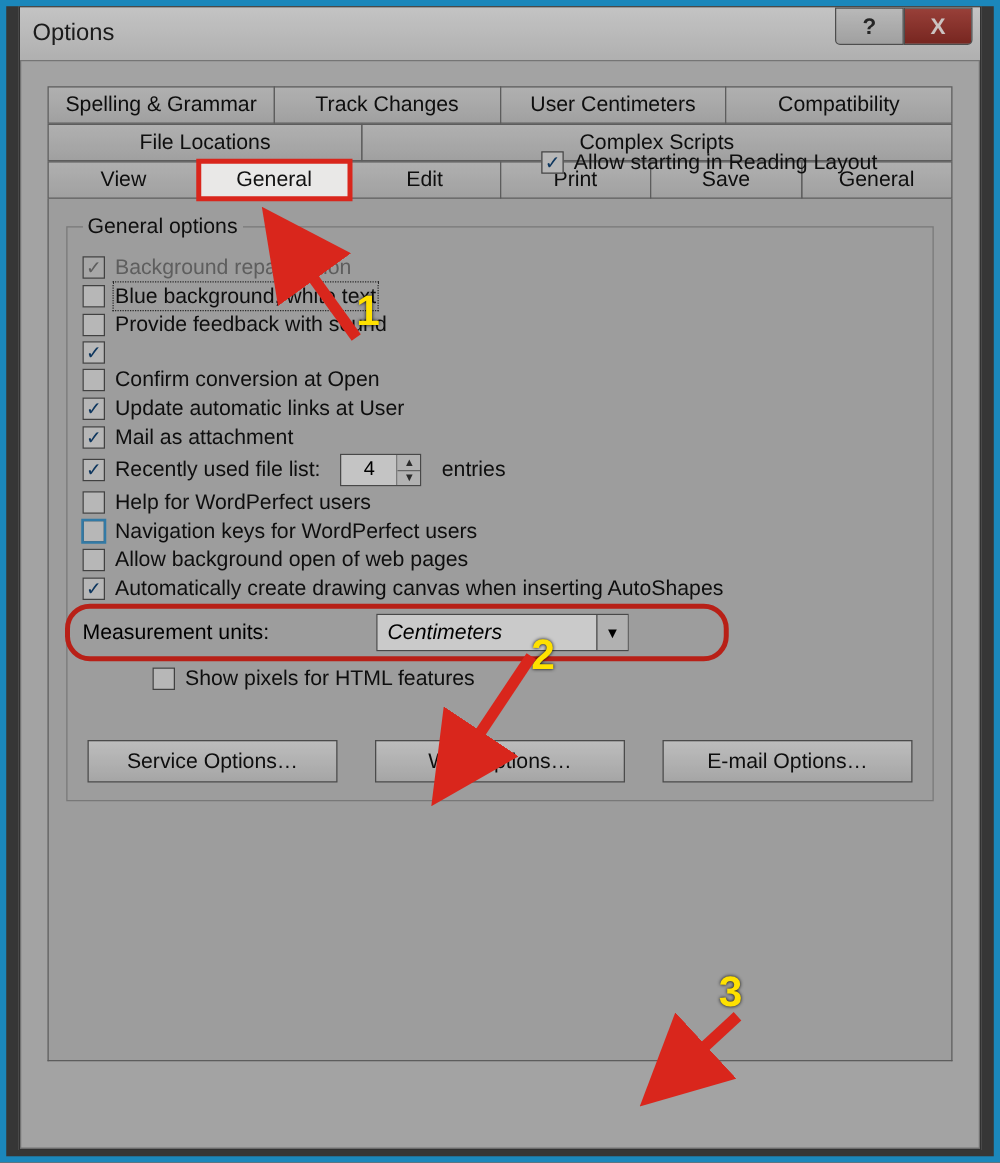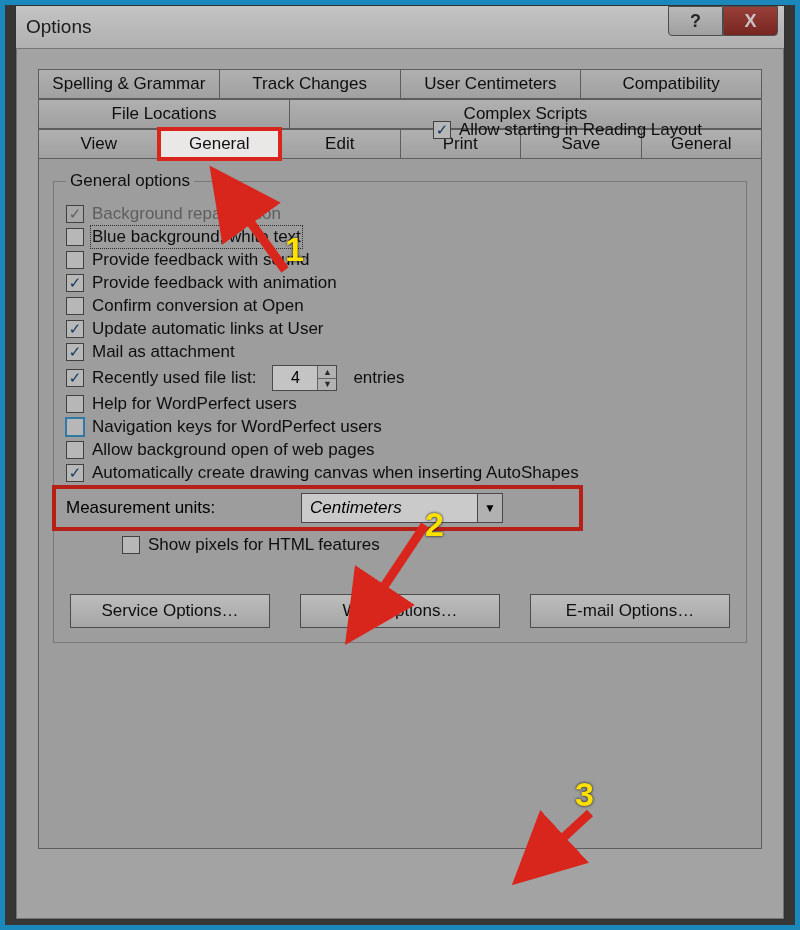--- a/index.html
+++ b/index.html
@@ -171,20 +171,21 @@
   .spinbtns span+span{border-top:1px solid #777;}
 
   .measure-row{
     display:flex;align-items:center;
     margin:6px 0 2px -10px;
     padding:4px 4px;
   }
   .measure-hi{
     outline:4px solid #d9261c;outline-offset:0;
     background:#b9b9b9;
+    border-radius:16px;
   }
   .measure-row .mlabel{
     width:235px;font-size:17px;padding-left:6px;
   }
   .measure-row .dropdown{
     display:flex;align-items:stretch;height:28px;
     border:1px solid #555;background:#eee;
     width:200px;
     font-style:italic;
   }
@@ -284,21 +285,20 @@
                 <div class="opt focus">
                   <span class="cb"></span>
                   <span class="lbl">Blue background, white text</span>
                 </div>
                 <div class="opt">
                   <span class="cb"></span>
                   <span class="lbl">Provide feedback with sound</span>
                 </div>
                 <div class="opt">
                   <span class="cb">✓</span>
-                  <span class="lbl">Provide feedback with animation</span>
                 </div>
                 <div class="opt">
                   <span class="cb"></span>
                   <span class="lbl">Confirm conversion at Open</span>
                 </div>
                 <div class="opt">
                   <span class="cb">✓</span>
                   <span class="lbl">Update automatic links at User</span>
                 </div>
                 <div class="opt">

